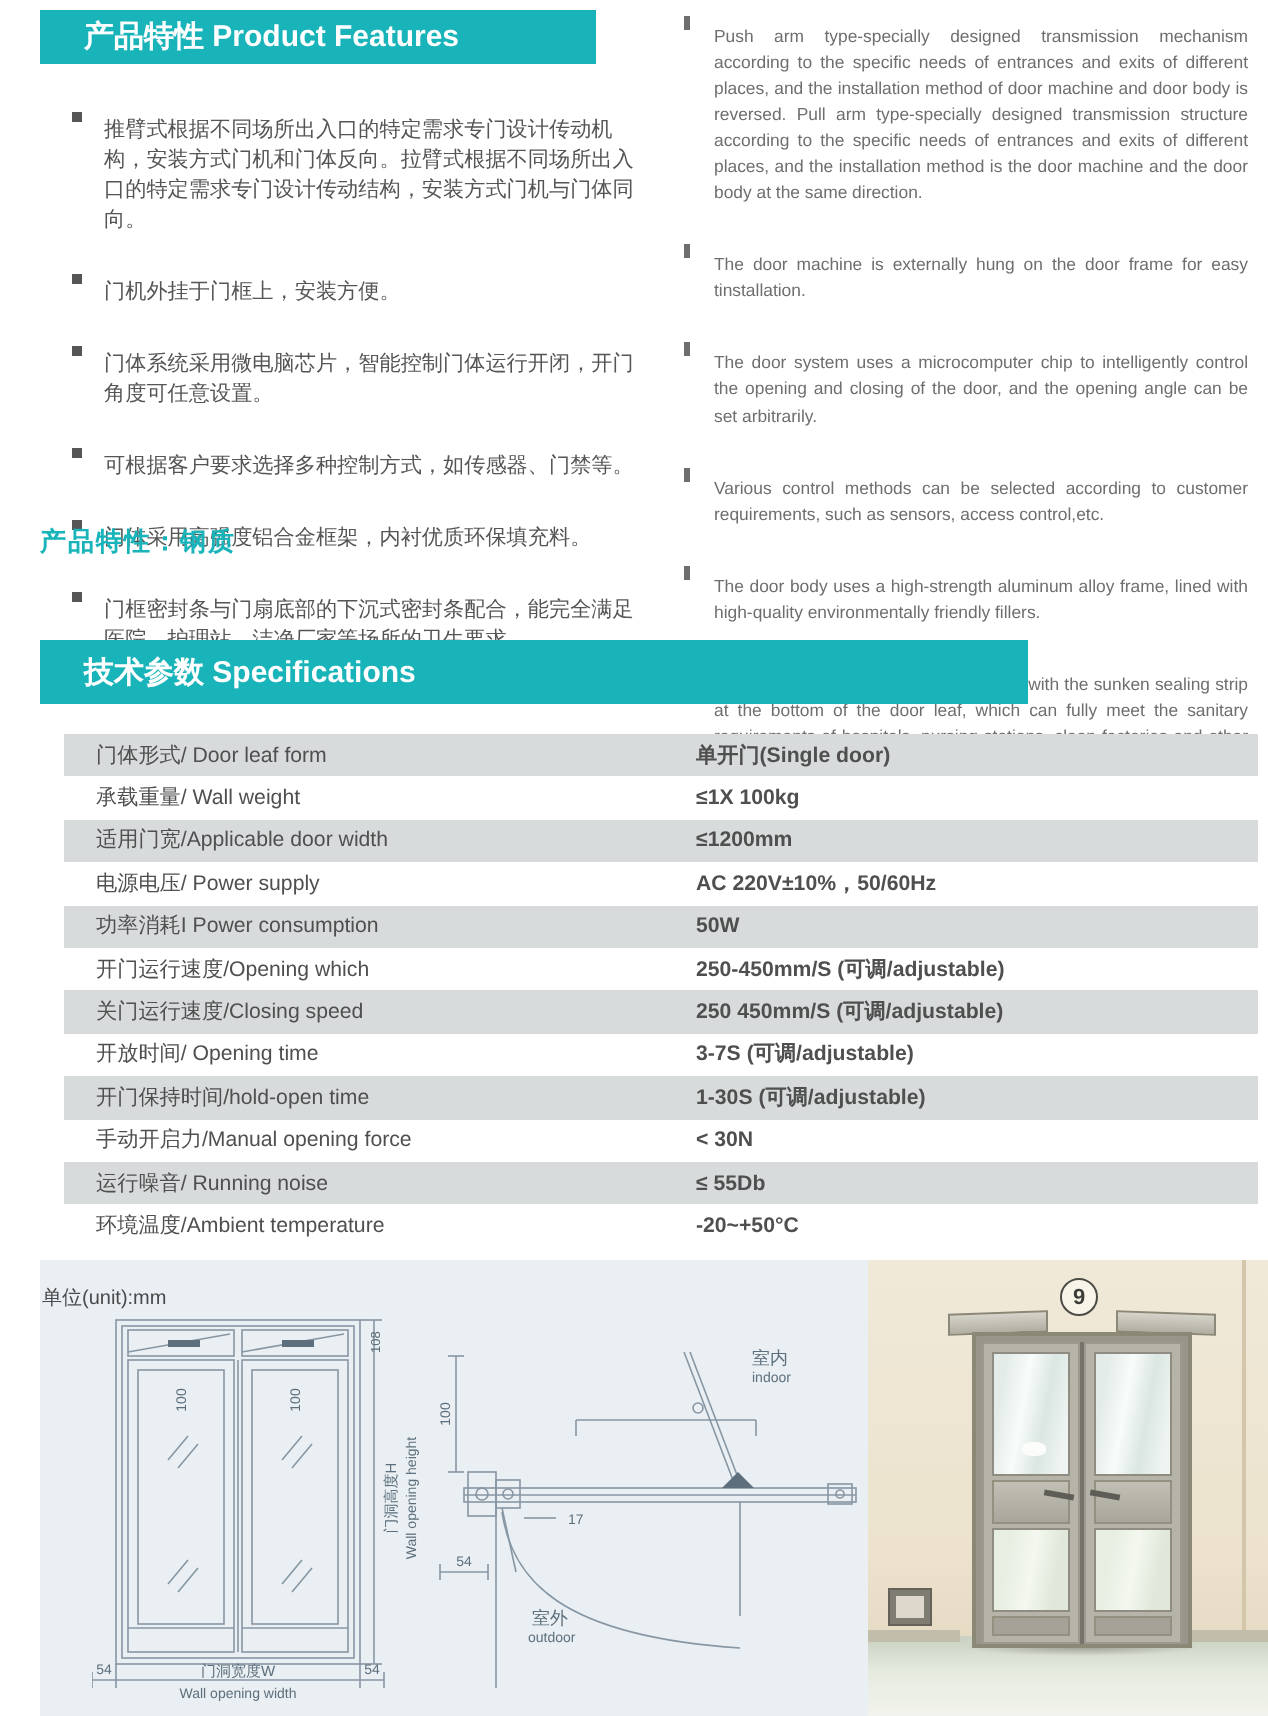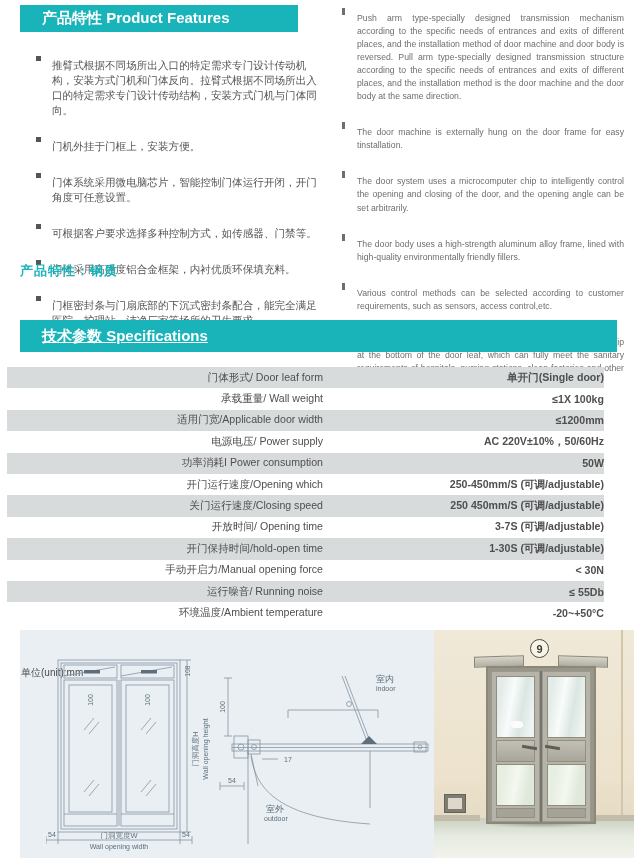--- a/index.html
+++ b/index.html
@@ -3,42 +3,42 @@
 <meta charset="utf-8">
 <style>
   html,body{margin:0;padding:0;background:#fff;}
   .page{position:relative;width:634px;height:858px;background:#ffffff;overflow:hidden;
         font-family:"Liberation Sans","DejaVu Sans",sans-serif;color:#565656;}
 
   
   .band{position:absolute;background:#19b4ba;color:#ffffff;font-weight:bold;
         display:flex;align-items:center;padding-left:22px;box-sizing:border-box;}
   .band.features{left:20px;top:5px;width:278px;height:27px;font-size:15px;}
-  .band.specs{left:20px;top:320px;width:597px;height:32px;font-size:15px;text-decoration:underline;}
+  .band.specs{left:20px;top:320px;width:494px;height:32px;font-size:15px;}
 
   
   .col-cn{position:absolute;left:36px;top:52px;width:292px;font-size:10.6px;line-height:1.42;color:#555;}
   .col-en{position:absolute;left:342px;top:6px;width:288px;font-size:8.7px;line-height:1.5;color:#6e6e6e;text-align:justify;}
   .feat{display:flex;margin-bottom:9px;}
   .col-en .feat{margin-bottom:11px;}
   .feat .sq{flex:0 0 auto;width:5px;height:5px;background:#555;margin:4px 5px 0 0;}
   .col-en .feat .sq{width:3px;height:7px;background:#6e6e6e;margin:2px 6px 0 0;}
   .feat p{margin:6px;}
   .material{position:absolute;left:20px;top:262px;font-size:13px;font-weight:bold;color:#19b4ba;letter-spacing:1px;}
 
   
-  .spec-table{position:absolute;left:7px;top:367px;width:597px;text-align:right;}
+  .spec-table{position:absolute;left:32px;top:367px;width:597px;}
   .spec-row{display:flex;align-items:center;height:21.4px;font-size:10.6px;color:#4f4f4f;}
   .spec-row:nth-child(odd){background:#d8dbdc;}
   .spec-label{width:300px;padding-left:16px;}
   .spec-value{flex:1;font-weight:bold;}
 
   
   .panel{position:absolute;left:20px;top:630px;width:614px;height:228px;background:#e9eff3;}
-  .unit{position:absolute;left:1px;top:12px;font-size:10px;color:#4a4a4a;margin-top:24px;}
+  .unit{position:absolute;left:1px;top:12px;font-size:10px;color:#4a4a4a;}
   .dwg{position:absolute;}
   .dwg text{fill:#5d6f7c;font-family:"Liberation Sans","DejaVu Sans",sans-serif;}
   .dwg line,.dwg rect,.dwg path,.dwg circle,.dwg polygon{stroke:#8796a3;fill:none;stroke-width:0.8;}
   .dwg .dark{fill:#5d6f7c;stroke:none;}
 
   
   .photo{position:absolute;left:414px;top:0;width:200px;height:228px;overflow:hidden;}
   .ph-wall{position:absolute;left:0;top:0;right:0;bottom:0;
            background:linear-gradient(180deg,#f0e9d8 0%,#ece2cd 65%,#e5dac2 85%,#e2d6bd 100%);}
   .ph-corner{position:absolute;right:11px;top:0;bottom:38px;width:2px;background:#d3c6ab;}
@@ -85,25 +85,25 @@
     <div class="feat">
         <span class="sq"></span>
         <p>The door machine is externally hung on the door frame for easy tinstallation.</p>
       </div>
     <div class="feat">
         <span class="sq"></span>
         <p>The door system uses a microcomputer chip to intelligently control the opening and closing of the door, and the opening angle can be set arbitrarily.</p>
       </div>
     <div class="feat">
         <span class="sq"></span>
+        <p>Various control methods can be selected according to customer requirements, such as sensors, access control,etc.</p>
+      </div>
+    <div class="feat">
+        <span class="sq"></span>
         <p>The door body uses a high-strength aluminum alloy frame, lined with high-quality environmentally friendly fillers.</p>
-      </div>
-    <div class="feat">
-        <span class="sq"></span>
-        <p>Various control methods can be selected according to customer requirements, such as sensors, access control,etc.</p>
       </div>
     <div class="feat">
         <span class="sq"></span>
         <p>The door frame sealing strip cooperates with the sunken sealing strip at the bottom of the door leaf, which can fully meet the sanitary requirements of hospitals, nursing stations, clean factories and other places.</p>
       </div>
   </div>
 
   <div class="col-cn">
     <div class="feat">
         <span class="sq"></span>

